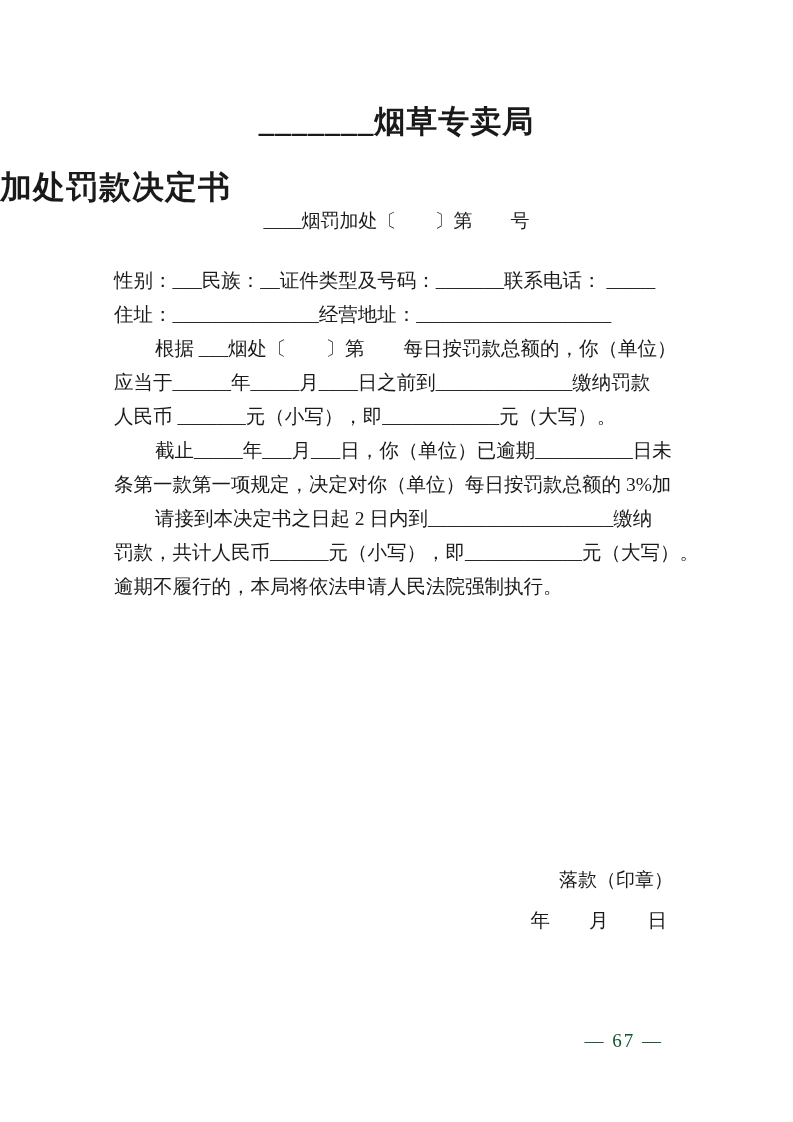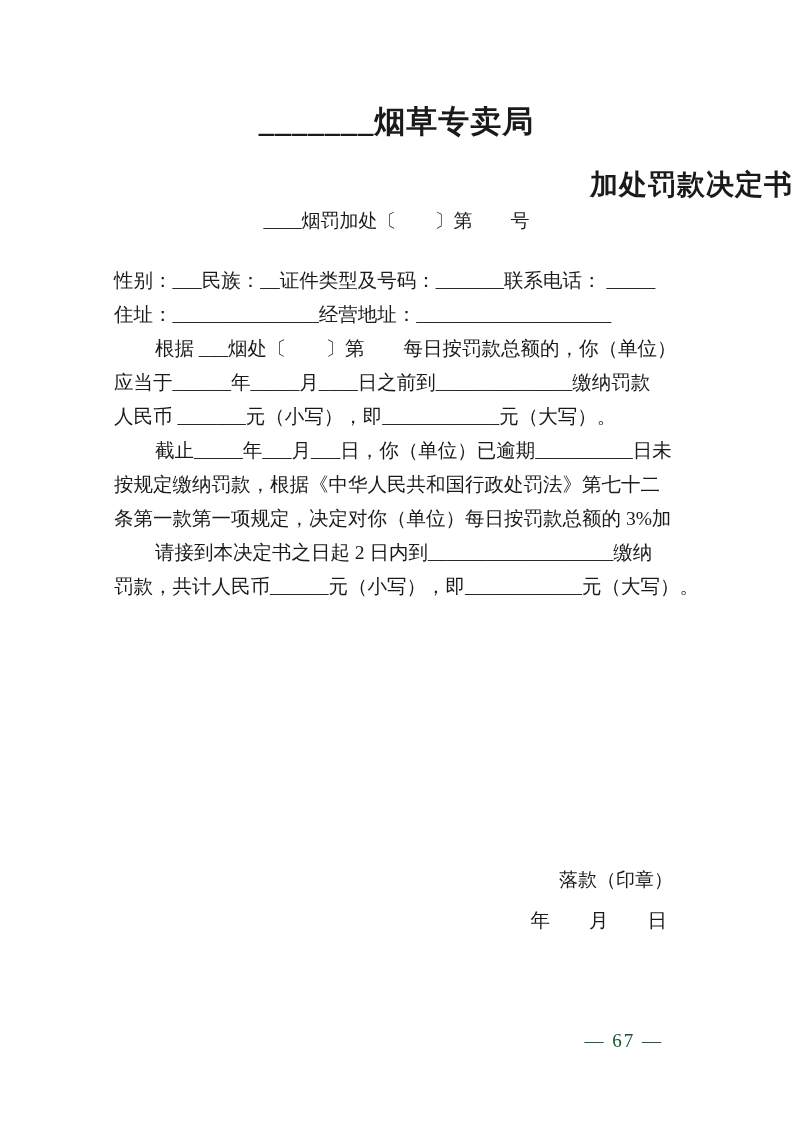--- a/index.html
+++ b/index.html
@@ -23,22 +23,22 @@
     font-size: 31px;
     font-weight: bold;
     letter-spacing: 1px;
     white-space: nowrap;
   }
   .doc-title {
     position: absolute;
     top: 166px;
     left: 0;
     width: 100%;
-    text-align: right;
-    font-size: 28px;
+    text-align: left;
+    font-size: 32px;
     font-weight: bold;
     letter-spacing: 1px;
     white-space: nowrap;
   }
   .doc-number {
     position: absolute;
     top: 208px;
     left: 0;
     width: 100%;
     text-align: center;
@@ -93,25 +93,25 @@
   <div class="doc-body">
 
     <div class="line">性别：___民族：__证件类型及号码：_______联系电话： _____</div>
     <div class="line">住址：_______________经营地址：____________________</div>
 
     <div class="line ind">根据 ___烟处〔　　〕第　　每日按罚款总额的，你（单位）</div>
     <div class="line">应当于______年_____月____日之前到______________缴纳罚款</div>
     <div class="line">人民币 _______元（小写），即____________元（大写）。</div>
 
     <div class="line ind">截止_____年___月___日，你（单位）已逾期__________日未</div>
-    <div class="line">按规定缴纳罚款，根据《中华人民共和国行政处罚法》第七十二</div>
     <div class="line">条第一款第一项规定，决定对你（单位）每日按罚款总额的 3%加</div>
 
     <div class="line ind">请接到本决定书之日起 2 日内到___________________缴纳</div>
     <div class="line">罚款，共计人民币______元（小写），即____________元（大写）。</div>
+    <div class="line">逾期不履行的，本局将依法申请人民法院强制执行。</div>
   </div>
 
   <div class="sig-seal">落款（印章）</div>
   <div class="sig-date">年　　月　　日</div>
 
   <div class="page-number">— 67 —</div>
 
 </div>
 
 </body></html>

